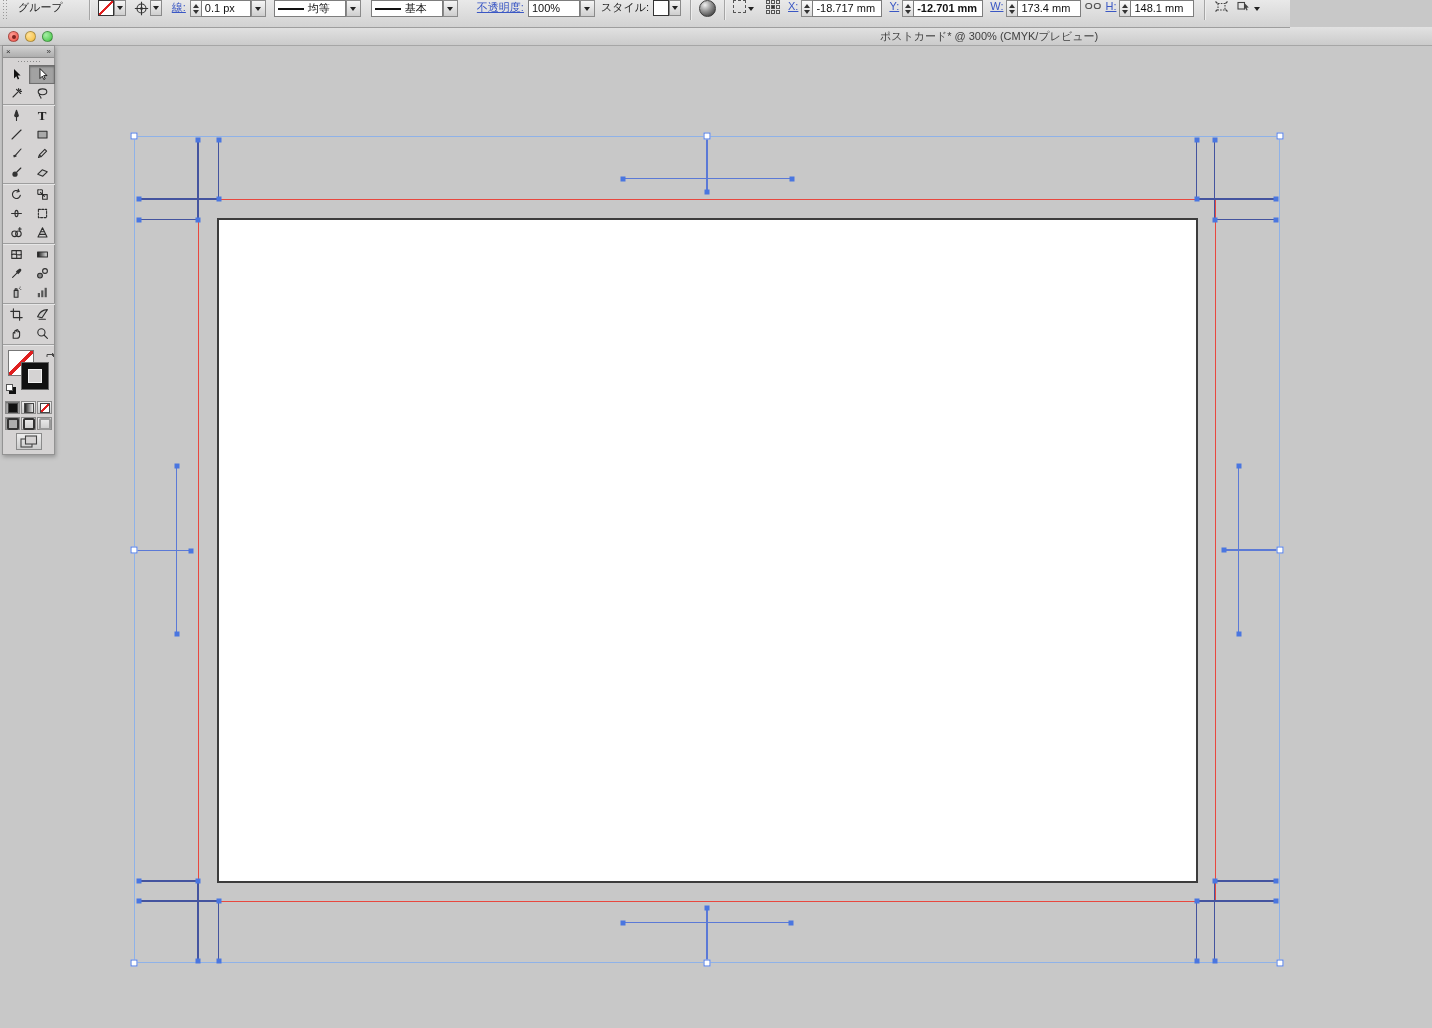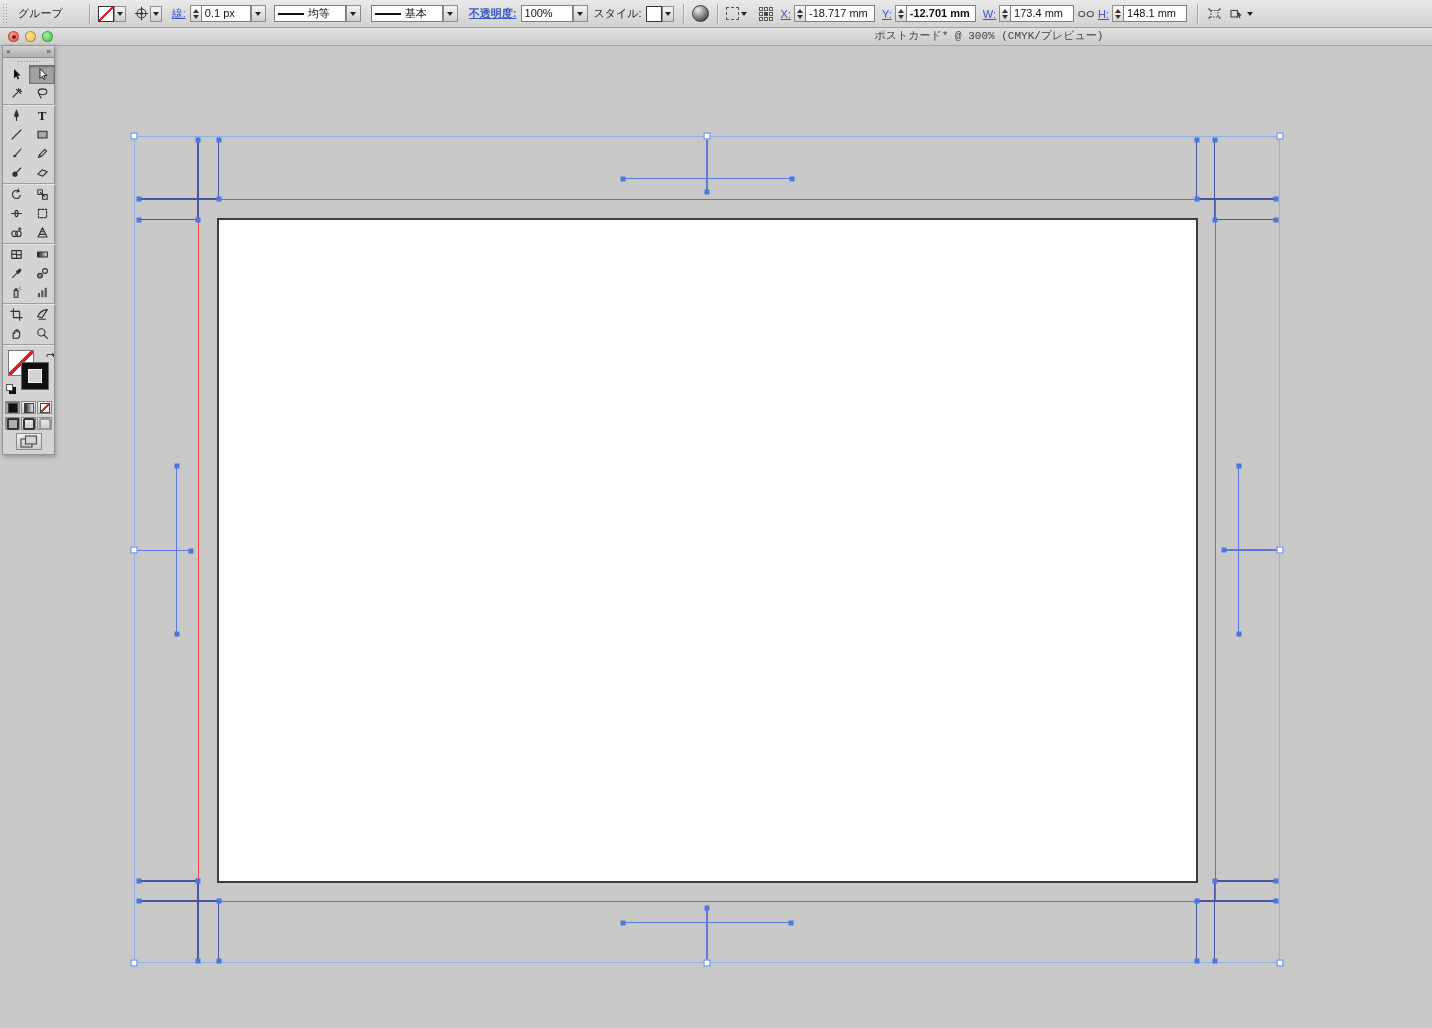--- a/index.html
+++ b/index.html
@@ -1,20 +1,20 @@
 <!DOCTYPE html>
 <html><head>
 <meta charset="utf-8">
 <style>
   html,body{margin:0;padding:0;width:1432px;height:1028px;overflow:hidden;
     font-family:"Liberation Sans","DejaVu Sans",sans-serif;background:#c8c8c8;}
   
-  .cbar{position:absolute;left:0;top:0;width:1432px;height:27px;
+  .cbar{position:absolute;left:0;top:0;width:1290px;height:27px;
     background:linear-gradient(#e9e9e9,#d2d2d2);border-bottom:1px solid #9e9e9e;
-    display:flex;align-items:center;white-space:nowrap;z-index:50;}
+    display:flex;align-items:flex-start;white-space:nowrap;z-index:50;}
   .grip{width:4px;height:20px;margin-left:3px;
     background-image:repeating-linear-gradient(#9a9a9a 0 1px,transparent 1px 3px),
                      repeating-linear-gradient(#9a9a9a 0 1px,transparent 1px 3px);
     background-size:1px 100%,1px 100%;background-position:0 0,3px 0;background-repeat:no-repeat;}
   .lbl{font-size:11px;color:#1c1c1c;}
   .lnk{font-size:11px;color:#3a57c4;text-decoration:underline;cursor:pointer;}
   .vsep{width:1px;height:20px;background:#a5a5a5;box-shadow:1px 0 0 #ededed;}
   .fld{height:15px;border:1px solid #7d7d7d;background:#fff;font-size:11px;
     line-height:15px;padding:0 3px;color:#111;overflow:hidden;}
   .stp{width:11px;height:17px;border:1px solid #8a8a8a;border-right:none;
@@ -40,21 +40,21 @@
   .combo .fld{display:flex;align-items:center;}
   
   .tbar{position:absolute;left:0;top:27px;width:1432px;height:18px;
     background:linear-gradient(#e2e2e2,#cbcbcb);border-bottom:1px solid #a6a6a6;z-index:40;}
   .tl{position:absolute;top:4px;width:11px;height:11px;border-radius:50%;border:0.5px solid rgba(0,0,0,.3);box-sizing:border-box;}
   .tl.red{left:8px;background:radial-gradient(circle at 3px 3px,#ff9d94,#ee4e43);}
   .tl.red::after{content:"";position:absolute;left:3px;top:3px;width:4px;height:4px;border-radius:50%;background:#7e2420;}
   .tl.yel{left:25px;background:radial-gradient(circle at 3px 3px,#ffe29a,#f5bd3a);}
   .tl.grn{left:42px;background:radial-gradient(circle at 3px 3px,#a8eea6,#3dc43f);}
   .wtitle{position:absolute;left:989px;top:0;transform:translateX(-50%);
-    font-size:11px;line-height:18px;color:#3f3f3f;font-family:Liberation Mono, monospace;}
+    font-size:11px;line-height:18px;color:#3f3f3f;}
   
   .palette{position:absolute;left:2px;top:45px;width:53px;background:#d5d3d3;
     border:1px solid #939393;box-shadow:1px 2px 4px rgba(0,0,0,.25);z-index:60;box-sizing:border-box;}
   .phead{height:11px;background:linear-gradient(#d2d2d2,#aeaeae);border-bottom:1px solid #8e8e8e;
     display:flex;align-items:center;justify-content:space-between;padding:0 3px;font-size:8px;color:#333;}
   .pgrip{height:7px;display:flex;align-items:center;justify-content:center;}
   .pgrip i{width:24px;height:3px;
     background-image:radial-gradient(circle,#8a8a8a 35%,transparent 40%);background-size:3px 3px;}
   .tools{display:flex;flex-wrap:wrap;width:52px;margin:0 auto;}
   .tc{width:26px;height:19px;display:flex;align-items:center;justify-content:center;box-sizing:border-box;}
@@ -136,21 +136,21 @@
   </span>
   <span class="combo" style="margin-left:10px;">
     <span class="fld" style="width:64px;">
         <i class="lineglyph"></i>
         <span>基本</span>
       </span>
     <span class="ddb">
         <i class="caret"></i>
       </span>
   </span>
-  <span class="lnk" style="margin-left:11px;font-weight:bold;">不透明度:</span>
+  <span class="lnk" style="margin-left:19px;">不透明度:</span>
   <span class="combo" style="margin-left:4px;">
     <span class="fld" style="width:44px;">100%</span>
     <span class="ddb">
         <i class="caret"></i>
       </span>
   </span>
   <span class="lbl" style="margin-left:6px;">スタイル:</span>
   <span class="swatch" style="margin-left:4px;"></span>
   <span class="ddb" style="width:12px;height:16px;">
       <i class="caret"></i>

